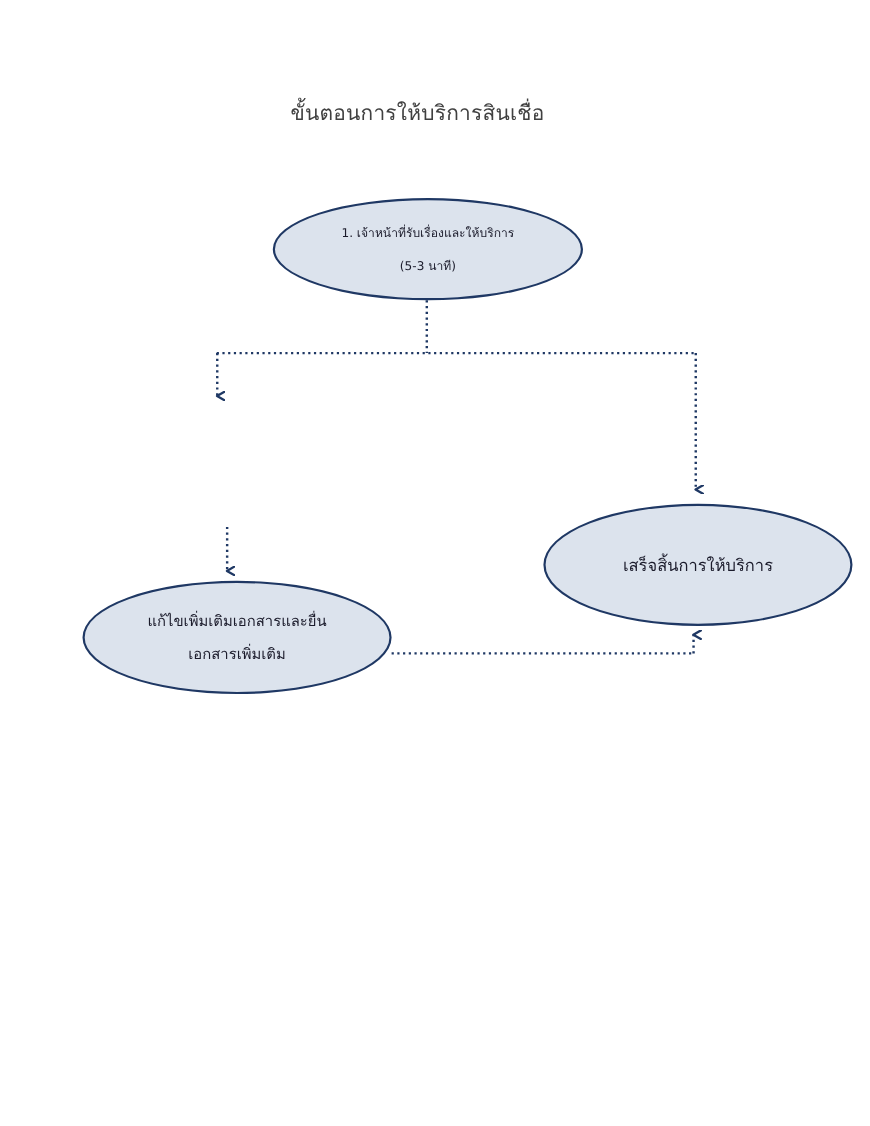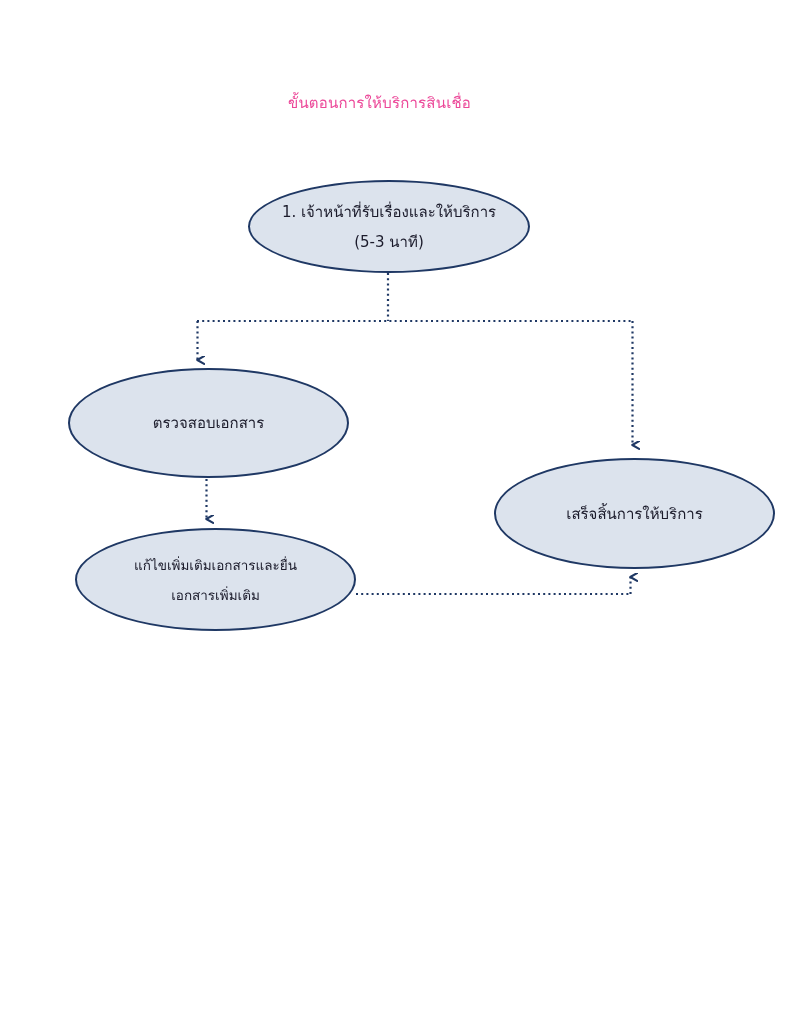--- a/index.html
+++ b/index.html
@@ -22,23 +22,23 @@
     overflow: hidden;
   }
 
   
   #doc-title {
     position: absolute;
     left: 0;
     top: 90px;
     width: 759px;
     text-align: center;
-    font-size: 15px;
+    font-size: 19px;
     line-height: 26px;
-    color: #ec4899;
+    color: #404040;
     letter-spacing: 0.2px;
     white-space: nowrap;
   }
 
   
   #connectors {
     position: absolute;
     left: 0;
     top: 0;
     width: 791px;
@@ -60,21 +60,21 @@
     text-align: center;
     color: #1b1b2b;
     padding: 4px 30px;
   }
   .node .line {
     display: block;
     font-size: 13.5px;
     line-height: 30px;
     white-space: nowrap;
   }
-  .node.small .line { font-size: 15px; }
+  .node.small .line { font-size: 11px; }
   .node.big   .line { font-size: 15px; }
 
   
   #node-officer   { left: 248px; top: 180px; width: 282px; height: 93px;  }
   #node-check     { left: 68px;  top: 368px; width: 281px; height: 110px; }
   #node-revise    { left: 75px;  top: 528px; width: 281px; height: 103px; }
   #node-complete  { left: 494px; top: 458px; width: 281px; height: 111px; }
 </style>
 </head>
 <body>
@@ -108,23 +108,20 @@
       <path d="M356,594 L630,594"></path>
       <path d="M630.5,594 L630.5,577" marker-end="url(#arrow-up)"></path>
     </g>
   </svg>
 
   <div class="node small" id="node-officer">
     <span class="line">1. เจ้าหน้าที่รับเรื่องและให้บริการ</span>
     <span class="line">(5-3 นาที)</span>
   </div>
 
-  <div class="node big" id="node-check">
-    <span class="line">ตรวจสอบเอกสาร</span>
-  </div>
 
   <div class="node big" id="node-complete">
     <span class="line">เสร็จสิ้นการให้บริการ</span>
   </div>
 
   <div class="node" id="node-revise">
     <span class="line">แก้ไขเพิ่มเติมเอกสารและยื่น</span>
     <span class="line">เอกสารเพิ่มเติม</span>
   </div>
 

